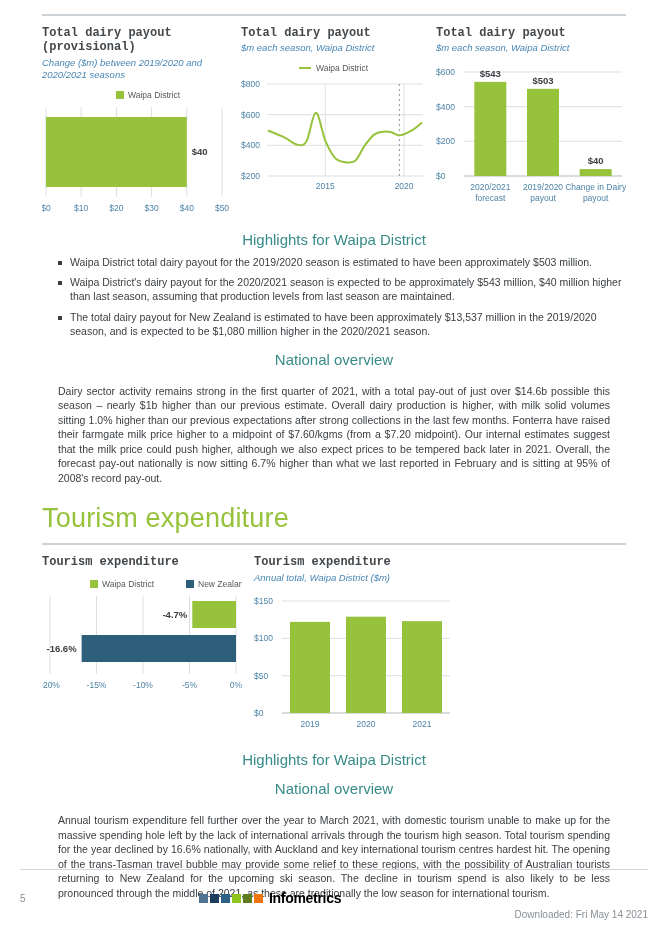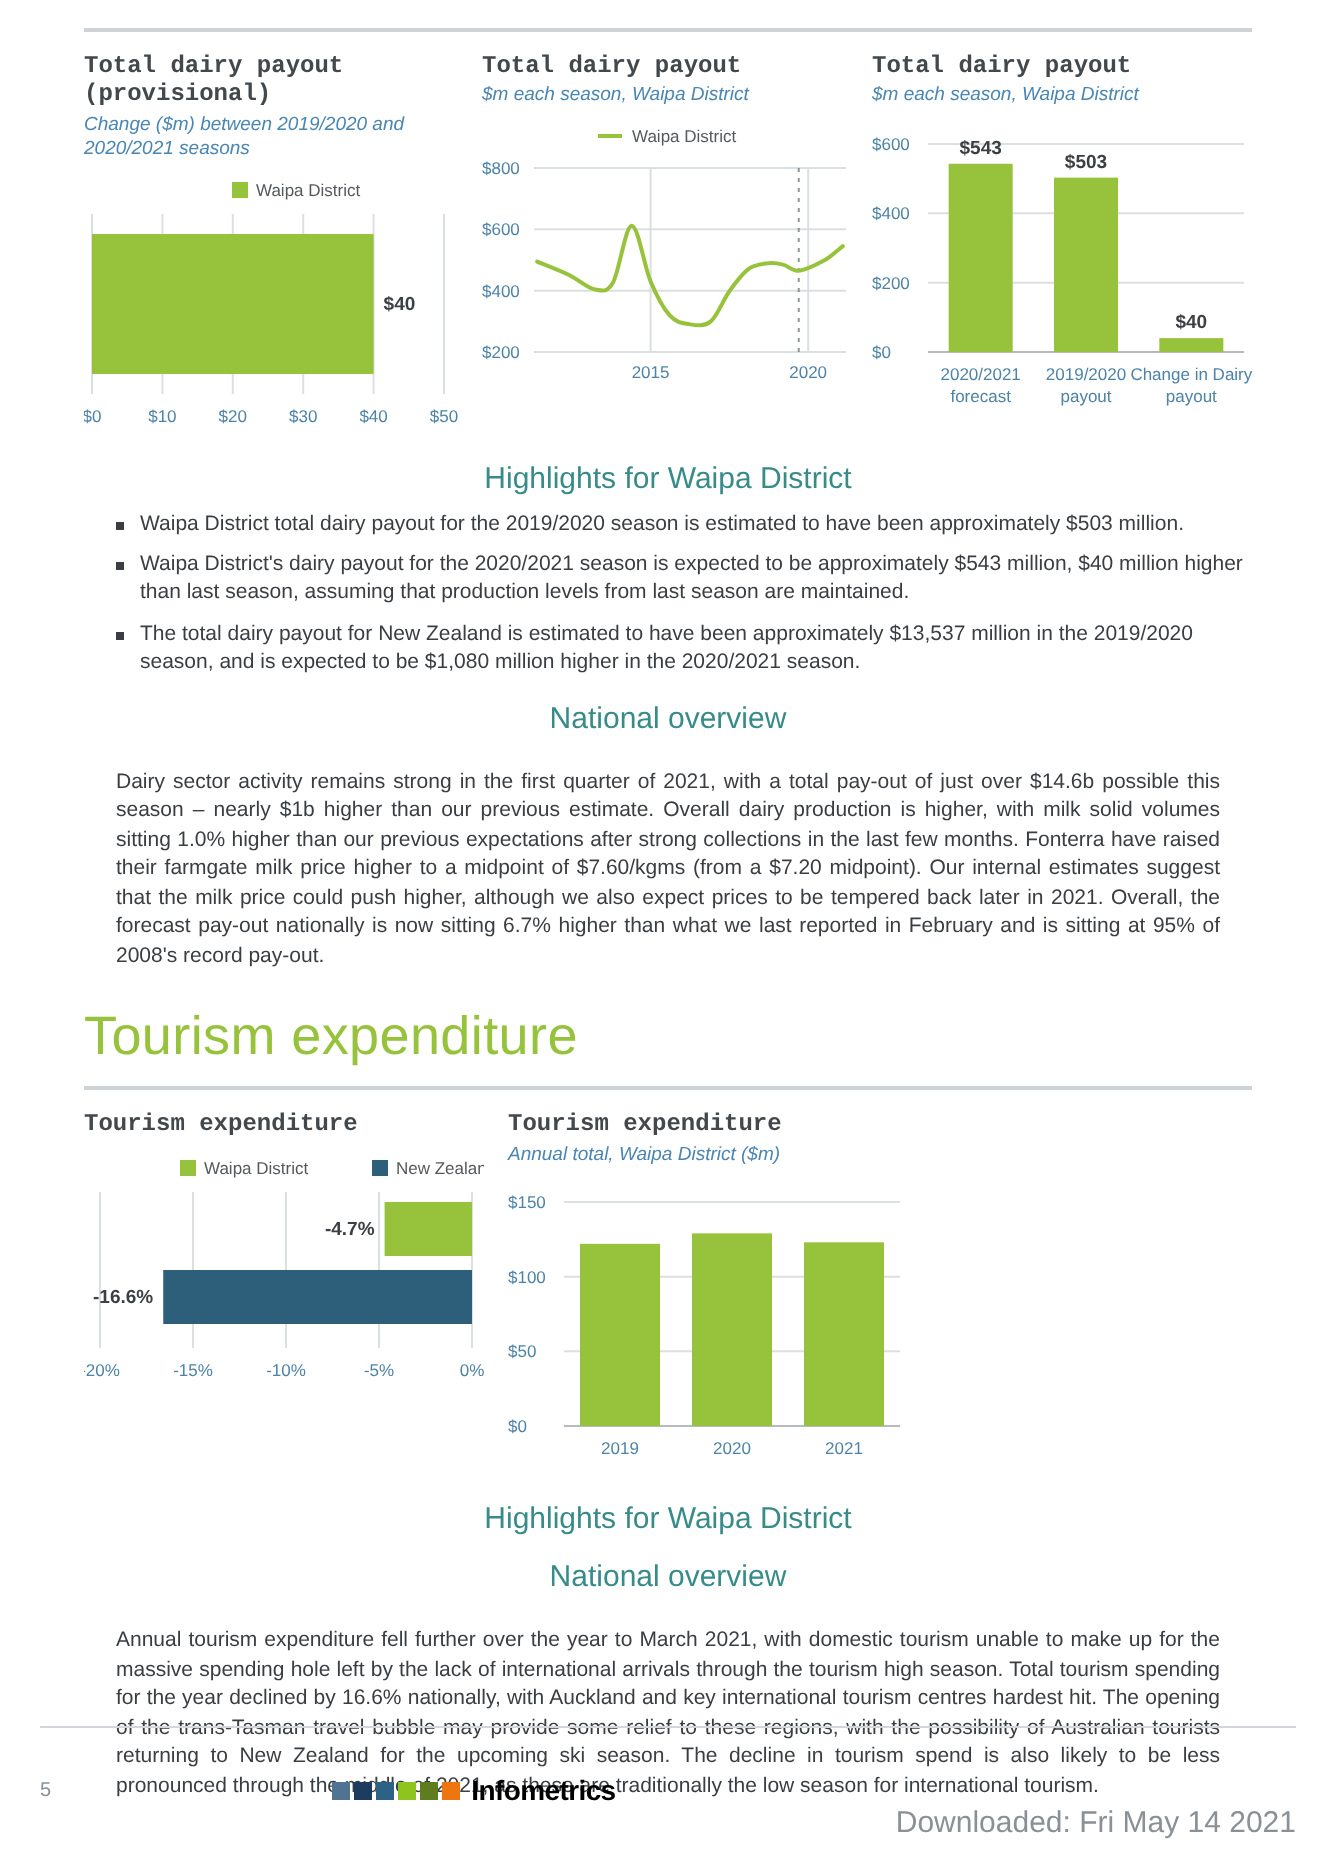--- a/index.html
+++ b/index.html
@@ -19,21 +19,21 @@
   .bullet{display:flex;font-size:10.5px;line-height:1.32;margin:0 0 7px 0;}
   .bullet .sq{width:4px;height:4px;background:#3a3e42;margin:5px 8px 0 16px;flex:none;}
   .bullet .bt{flex:1;}
   .para{font-size:10.5px;line-height:1.38;text-align:justify;margin:16px;}
   .footer{position:absolute;left:20px;right:20px;bottom:10px;border-top:1px solid #d2d6da;
           padding-top:6px;display:flex;align-items:center;justify-content:space-between;
           font-size:10px;color:#8a9096;}
   .logo{display:flex;align-items:center;}
   .logo .lsq{width:9px;height:9px;margin-right:2px;}
   .logo .wordmark{font-size:14px;font-weight:700;color:#000000;margin-left:4px;letter-spacing:-.3px;}
-  .dl{font-size:15px;margin-top:33px;}
+  .dl{font-size:10px;margin-top:33px;}
 </style>
 </head>
 <body>
 
 <div class="page">
 
   <hr class="rule">
 
   <div class="charts-row">
     <div class="chart" style="width:188px">

